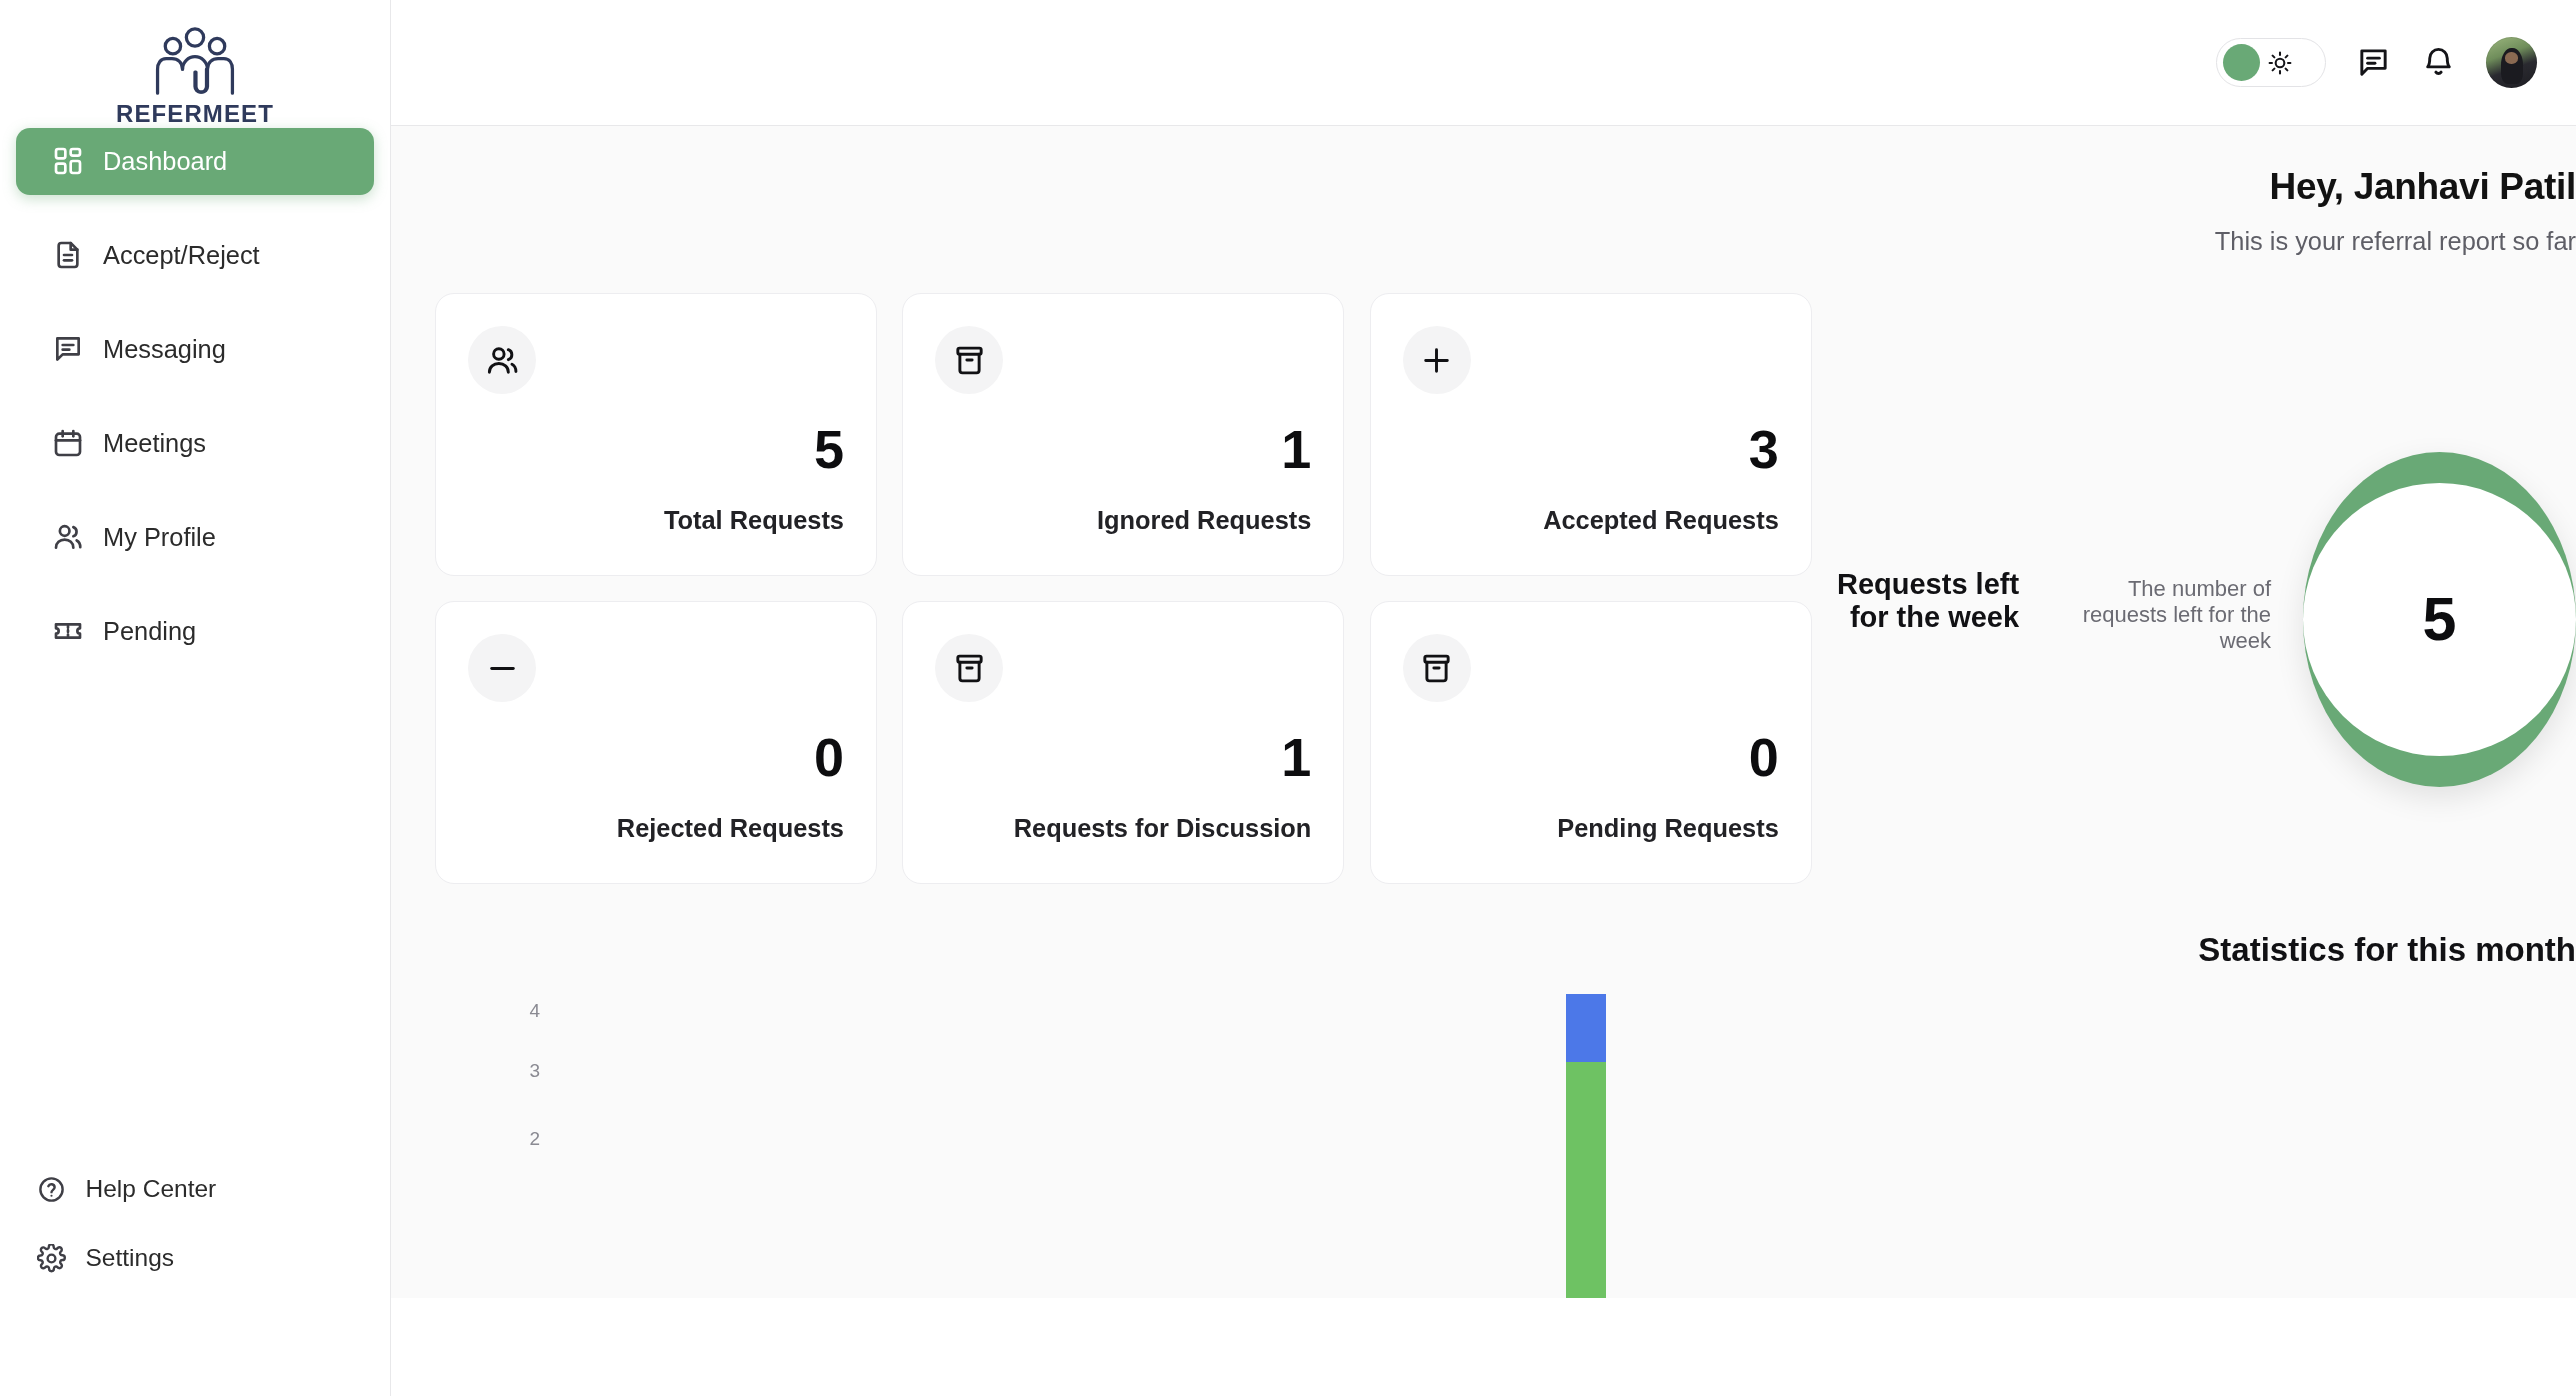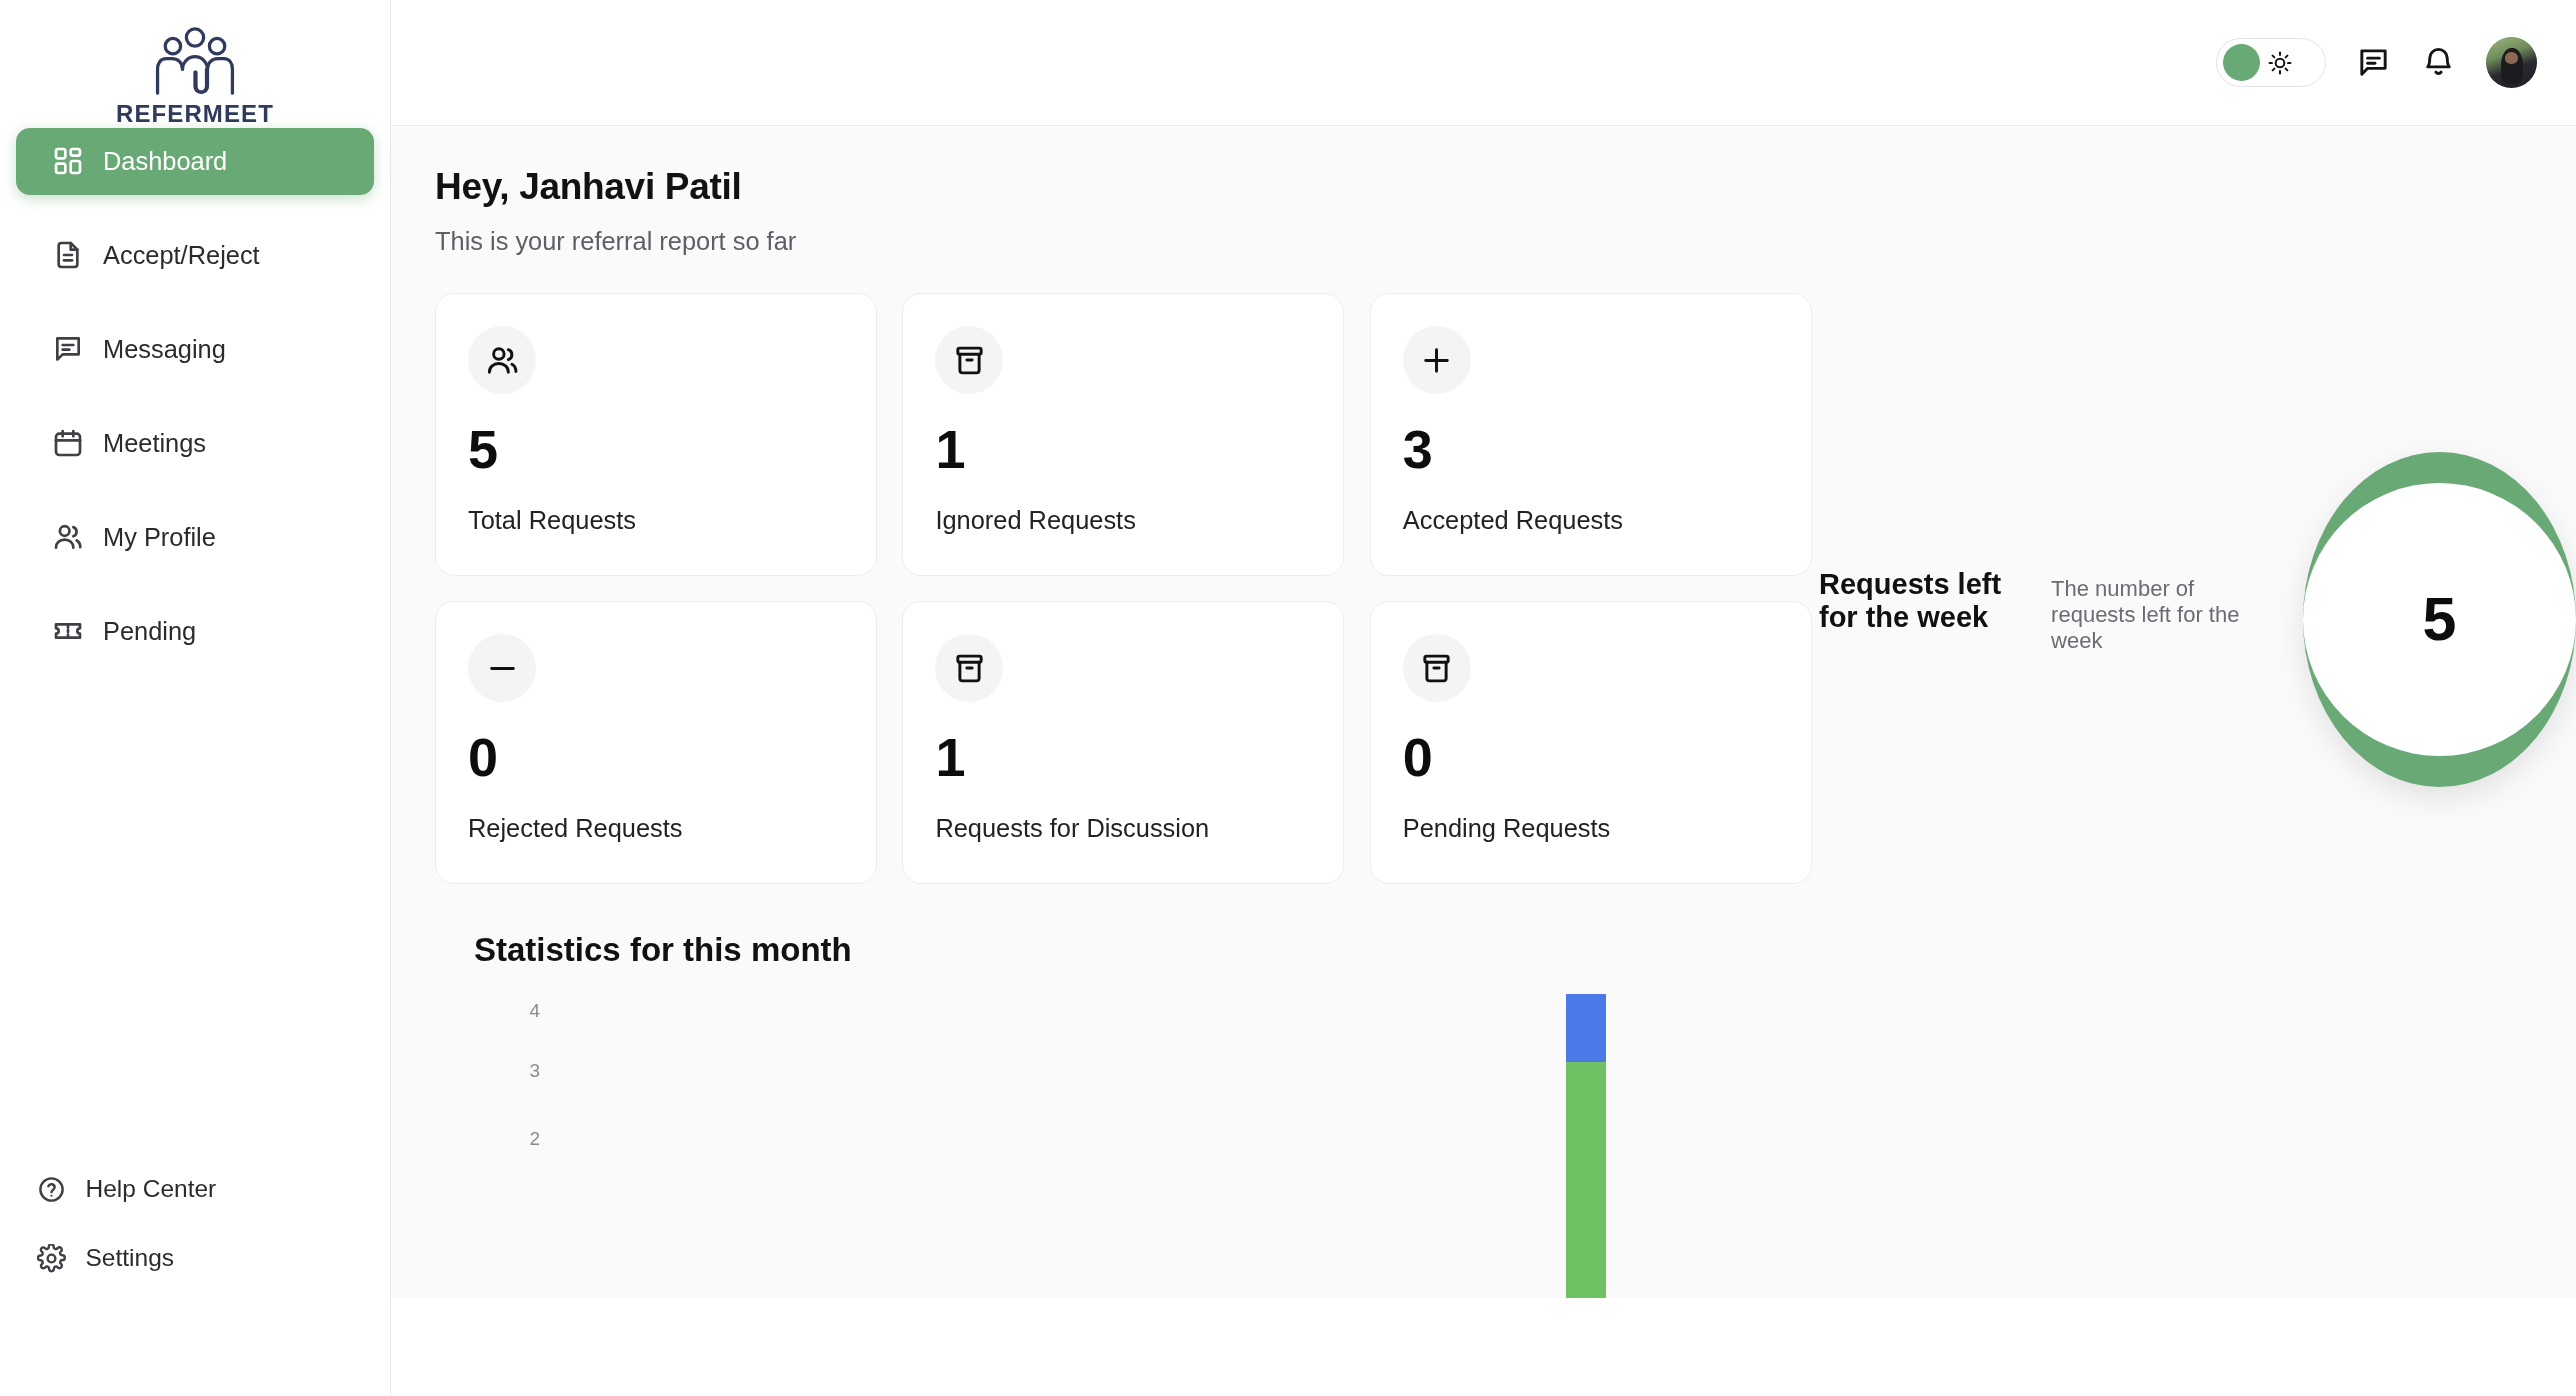--- a/index.html
+++ b/index.html
@@ -58,21 +58,21 @@
   .nav-bottom {
     position:absolute;
     left:16px; right:21px;
     bottom:96px;
   }
   .nav-bottom .nav-item { height:53px; margin-bottom:16px; padding-left:19px; gap:17.5px; }
   .nav-bottom .nav-item .nav-ico svg { width:29px; height:29px; }
   .nav-bottom .nav-label { font-size:24.5px; }
 
   
-  .main { flex:1 1 auto; display:flex; flex-direction:column; min-width:0; background:#f9a8d4; }
+  .main { flex:1 1 auto; display:flex; flex-direction:column; min-width:0; background:#f9a8d4;text-align:right; }
 
   .topbar {
     height:126px; flex:0 0 126px;
     border-bottom:0.9px solid #e8e8ea;
     display:flex; align-items:center; justify-content:flex-end;
     padding-right:39px; gap:30px;
     background:#ffffff;
   }
   .theme-toggle {
     width:110px; height:49px;
@@ -130,21 +130,21 @@
     height:283px;
     padding:32px 32px 0 32px;
   }
   .stat-icon {
     width:68px; height:68px; border-radius:50%;
     background:#f4f4f5;
     display:flex; align-items:center; justify-content:center;
   }
   .stat-icon svg { width:35px; height:35px; stroke:#111114; }
   .stat-value { font-size:54px; font-weight:700; color:#0d0d0f; margin-top:28px; line-height:1; }
-  .stat-label { font-size:25.4px; color:#222226; margin-top:30px; }
+  .stat-label { font-size:25.4px; color:#222226; margin-top:30px;font-weight:bold; }
 
   .gauge-col { flex:1 1 auto; display:flex; flex-direction:row; align-items:center; padding-top:24.5px;gap:32px; }
   .gauge-title { font-size:29px; font-weight:700; color:#111114; }
   .gauge-sub { font-size:22px; color:#6b6b73; margin-top:28px; }
   .gauge {
     margin-top:37px;
     width:335px; height:335px; border-radius:50%;
     background:#69a976;
     display:flex; align-items:center; justify-content:center;
     box-shadow:0 10.5px 30px rgba(0,0,0,.10);

